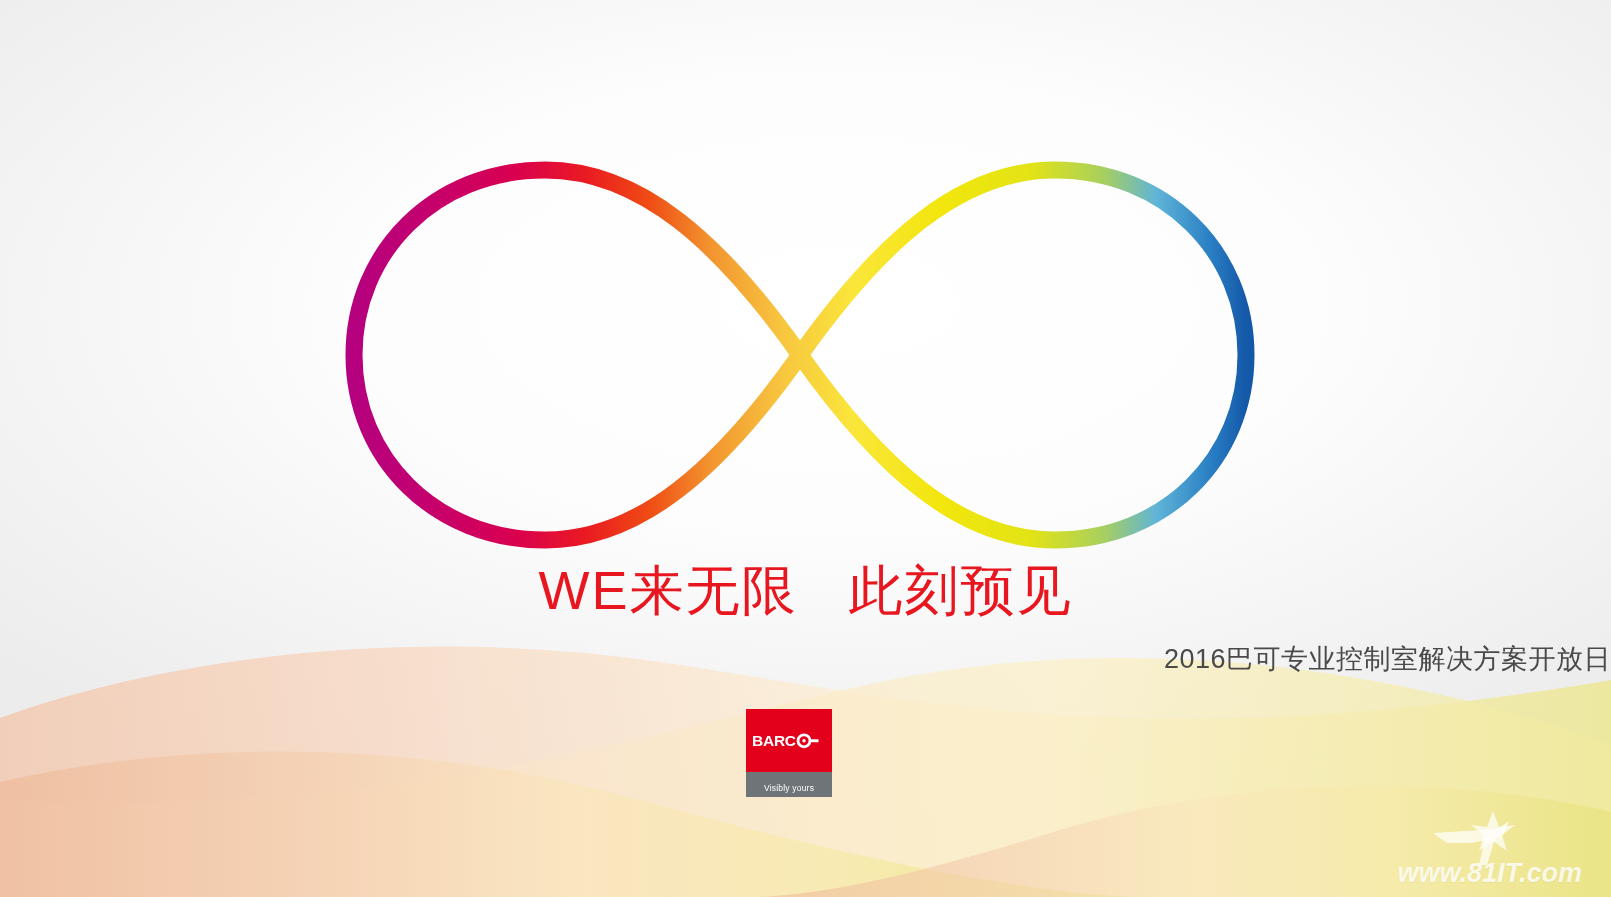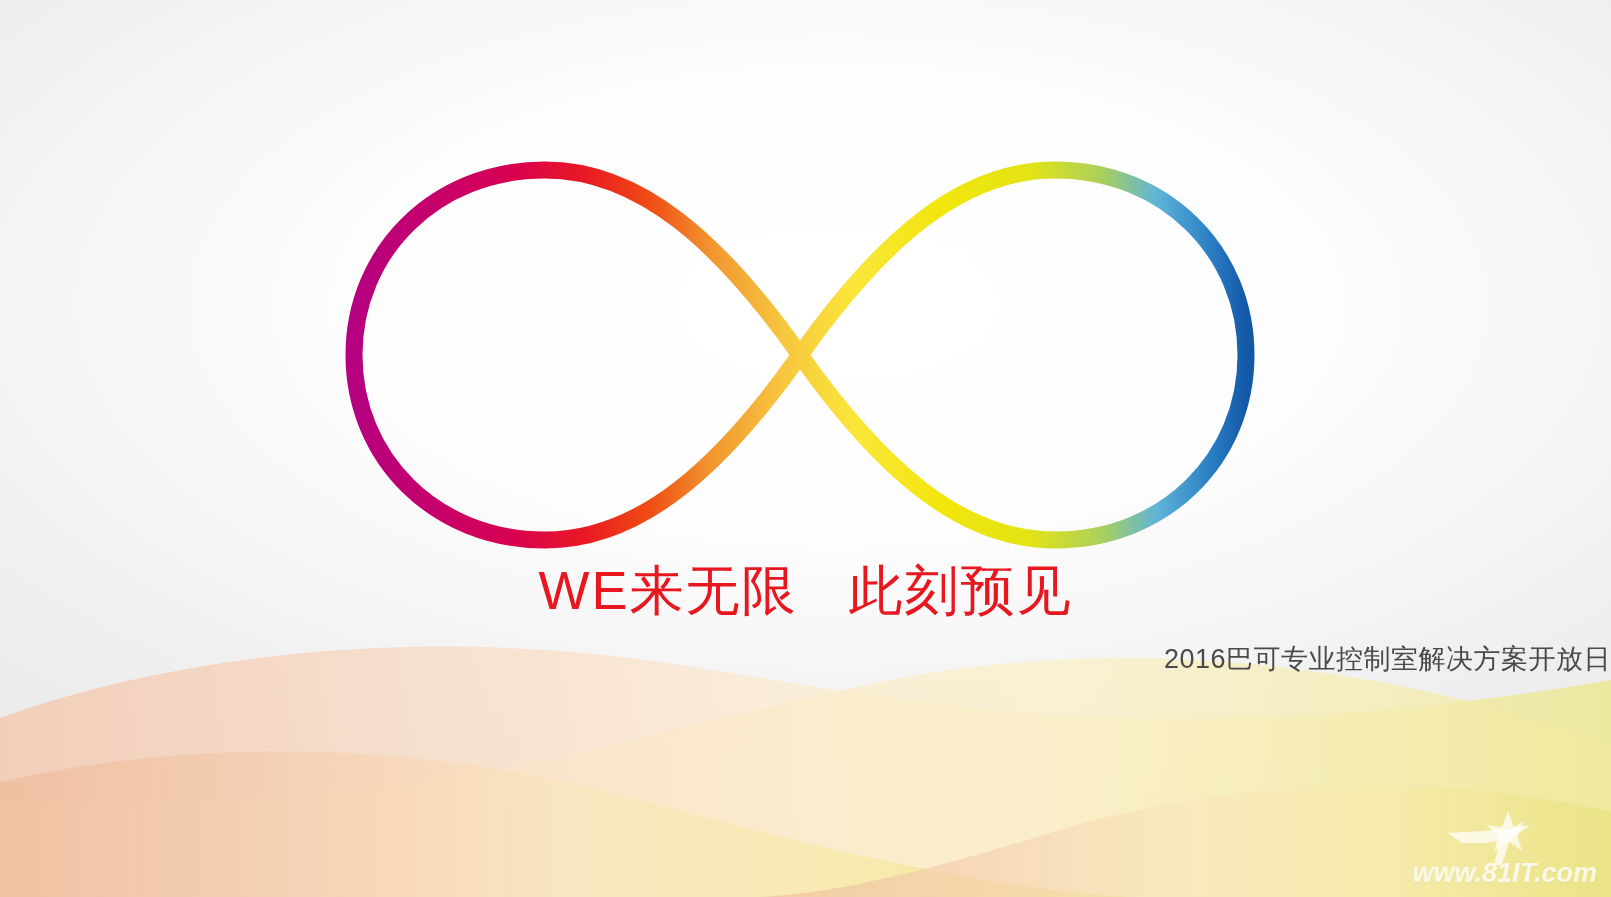--- a/index.html
+++ b/index.html
@@ -130,21 +130,21 @@
     font-size: 8.5px;
     letter-spacing: 0.2px;
     padding-bottom: 4px;
     font-weight: 400;
     white-space: nowrap;
   }
 
   
   .watermark {
     position: absolute;
-    right: 6px;
+    right: 21px;
     bottom: 2px;
     width: 215px;
     height: 92px;
     pointer-events: none;
   }
   .watermark svg { display: block; width: 100%; height: 100%; }
   .wm-text {
     position: absolute;
     right: 8px;
     bottom: 6px;
@@ -231,20 +231,34 @@
                C 906 308, 825 390, 715 390
                C 620 390, 540 318, 460 205
                Z" fill="none" stroke="url(#infGrad)" stroke-width="17" stroke-linecap="round"></path>
     </svg>
   </div>
 
   <div class="tagline">WE来无限   此刻预见</div>
 
   <div class="subtitle">2016巴可专业控制室解决方案开放日</div>
 
+  <div class="logo">
+    <div class="logo-red"></div>
+    <div class="logo-wordmark">
+      <svg width="74" height="20" viewBox="0 0 148 40" xmlns="http://www.w3.org/2000/svg">
+        <text x="0" y="30" font-family="Liberation Sans, sans-serif" font-size="31" font-weight="700" fill="#ffffff" letter-spacing="-0.5">BARC</text>
+        <circle cx="104" cy="19.5" r="12" fill="none" stroke="#ffffff" stroke-width="5.5"></circle>
+        <circle cx="104" cy="19.5" r="3.4" fill="#ffffff"></circle>
+        <rect x="116" y="16.6" width="17" height="5.8" fill="#ffffff"></rect>
+      </svg>
+    </div>
+    <div class="logo-gray">
+      <span class="logo-tag">Visibly yours</span>
+    </div>
+  </div>
 
   <div class="watermark">
     <svg viewBox="0 0 215 92" xmlns="http://www.w3.org/2000/svg">
       <g fill="rgba(255,255,255,0.72)">
         <polygon points="58,30 122,26 134,18 128,32 118,36 96,40 72,40"></polygon>
         <polygon points="118,8 124,24 140,22 127,32 132,48 118,38 104,48 109,32 96,22 112,24"></polygon>
         <polygon points="110,36 120,36 112,62 104,62"></polygon>
       </g>
     </svg>
     <div class="wm-text">www.81IT.com</div>

